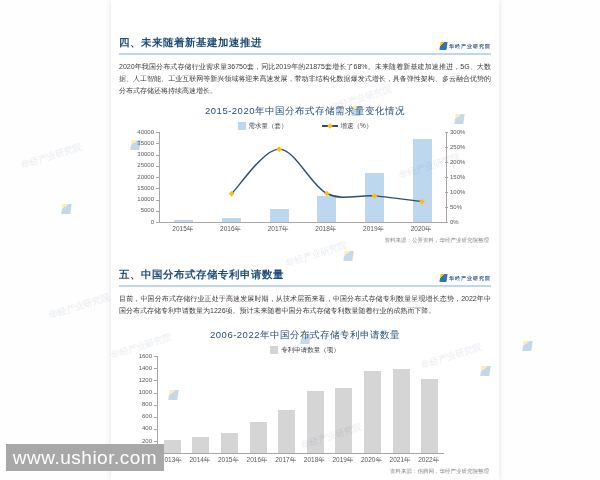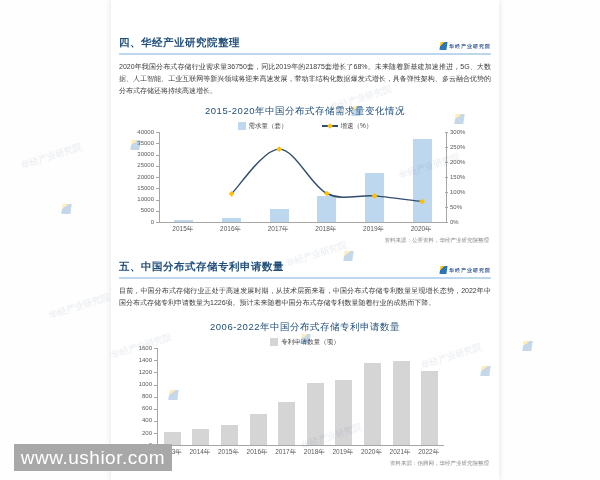--- a/index.html
+++ b/index.html
@@ -23,36 +23,36 @@
   .legend-diamond{position:absolute;left:6px;top:-1.5px;width:4px;height:4px;transform:rotate(45deg);}
   .legend-label{font-size:6.5px;color:#444;}
   .chart{position:relative;}
   .src-note{font-size:5.5px;color:#8a8a8a;text-align:right;padding-right:2px;margin-top:2px;}
   .tick-label{position:absolute;font-size:6px;color:#595959;line-height:7px;}
   .xcat{position:absolute;font-size:6.5px;color:#595959;text-align:center;}
   .bar{position:absolute;bottom:0;}
   .gray-box{position:absolute;color:#ffffff;display:flex;align-items:center;justify-content:center;
             letter-spacing:.5px;}
   #tg-box{left:450px;top:10px;width:142px;height:27px;background:#9d9d9d;font-size:19px;}
-  #site-box{left:14px;top:444px;width:158px;height:27px;background:#a8a8a8;font-size:19px;}
+  #site-box{left:6px;top:444px;width:158px;height:27px;background:#a8a8a8;font-size:19px;}
   .wm-text{position:absolute;font-size:9px;font-weight:bold;color:#1a3c6e;opacity:.07;
            transform:rotate(-18deg);white-space:nowrap;pointer-events:none;}
   .wm-logo{position:absolute;width:9px;height:10px;opacity:.28;
            background:linear-gradient(135deg,#ffc000 0 30%,#2e75b6 30% 100%);
            transform:skewX(-8deg);pointer-events:none;}
 </style>
 </head>
 <body>
 
 <div id="canvas">
 
   <div id="report-page">
 
     <div class="sec-head">
-      <span class="sec-title">四、华经产业研究院整理</span>
+      <span class="sec-title">四、未来随着新基建加速推进</span>
       <span class="brand">
         <span class="brand-logo"></span>
         <span class="brand-name">华经产业研究院</span>
       </span>
     </div>
     <p class="para">2020年我国分布式存储行业需求量36750套，同比2019年的21875套增长了68%。未来随着新基建加速推进，5G、大数据、人工智能、工业互联网等新兴领域将迎来高速发展，带动非结构化数据爆发式增长，具备弹性架构、多云融合优势的分布式存储还将持续高速增长。</p>
 
     <div class="chart-title">2015-2020年中国分布式存储需求量变化情况</div>
     <div class="legend">
         <span class="legend-item">
@@ -117,21 +117,21 @@
         <div style="position: absolute; left: 312px; top: 0px; width: 3px; height: 1px; background: rgb(166, 166, 166);"></div>
         <div class="xcat" style="left: 26px; width: 47.7px; top: 93px;">2015年</div>
         <div class="xcat" style="left: 73.7px; width: 47.7px; top: 93px;">2016年</div>
         <div class="xcat" style="left: 121.3px; width: 47.7px; top: 93px;">2017年</div>
         <div class="xcat" style="left: 169px; width: 47.7px; top: 93px;">2018年</div>
         <div class="xcat" style="left: 216.7px; width: 47.7px; top: 93px;">2019年</div>
         <div class="xcat" style="left: 264.3px; width: 47.7px; top: 93px;">2020年</div>
       </div>
     <div class="src-note">资料来源：公开资料，华经产业研究院整理</div>
 
-    <div class="sec-head" style="margin-top:16px;gap:47px;">
+    <div class="sec-head" style="margin-top:24px;gap:47px;">
       <span class="sec-title">五、中国分布式存储专利申请数量</span>
       <span class="brand">
         <span class="brand-logo"></span>
         <span class="brand-name">华经产业研究院</span>
       </span>
     </div>
     <p class="para">目前，中国分布式存储行业正处于高速发展时期，从技术层面来看，中国分布式存储专利数量呈现增长态势，2022年中国分布式存储专利申请数量为1226项。预计未来随着中国分布式存储专利数量随着行业的成熟而下降。</p>
 
     <div class="chart-title" style="margin-top:12px;">2006-2022年中国分布式存储专利申请数量</div>
     <div class="legend">

